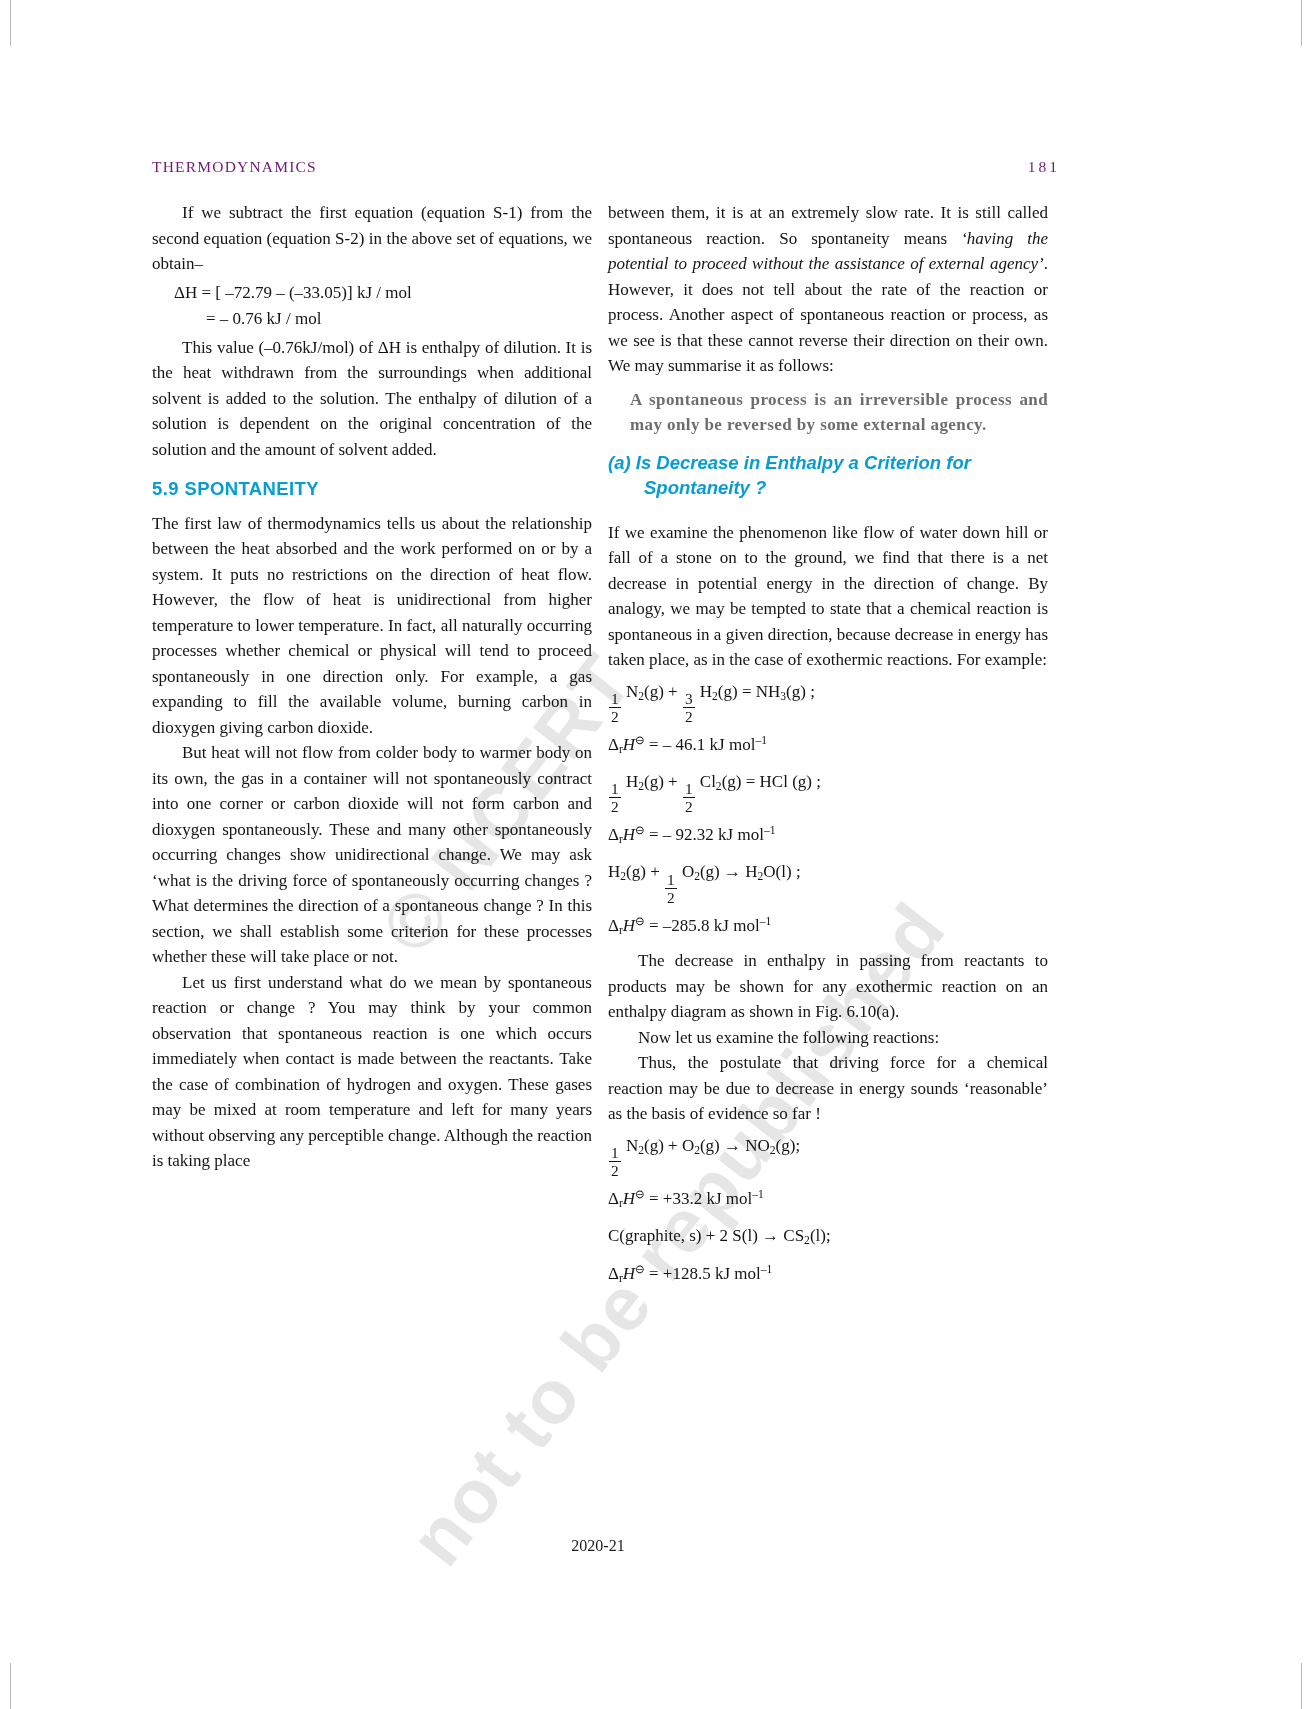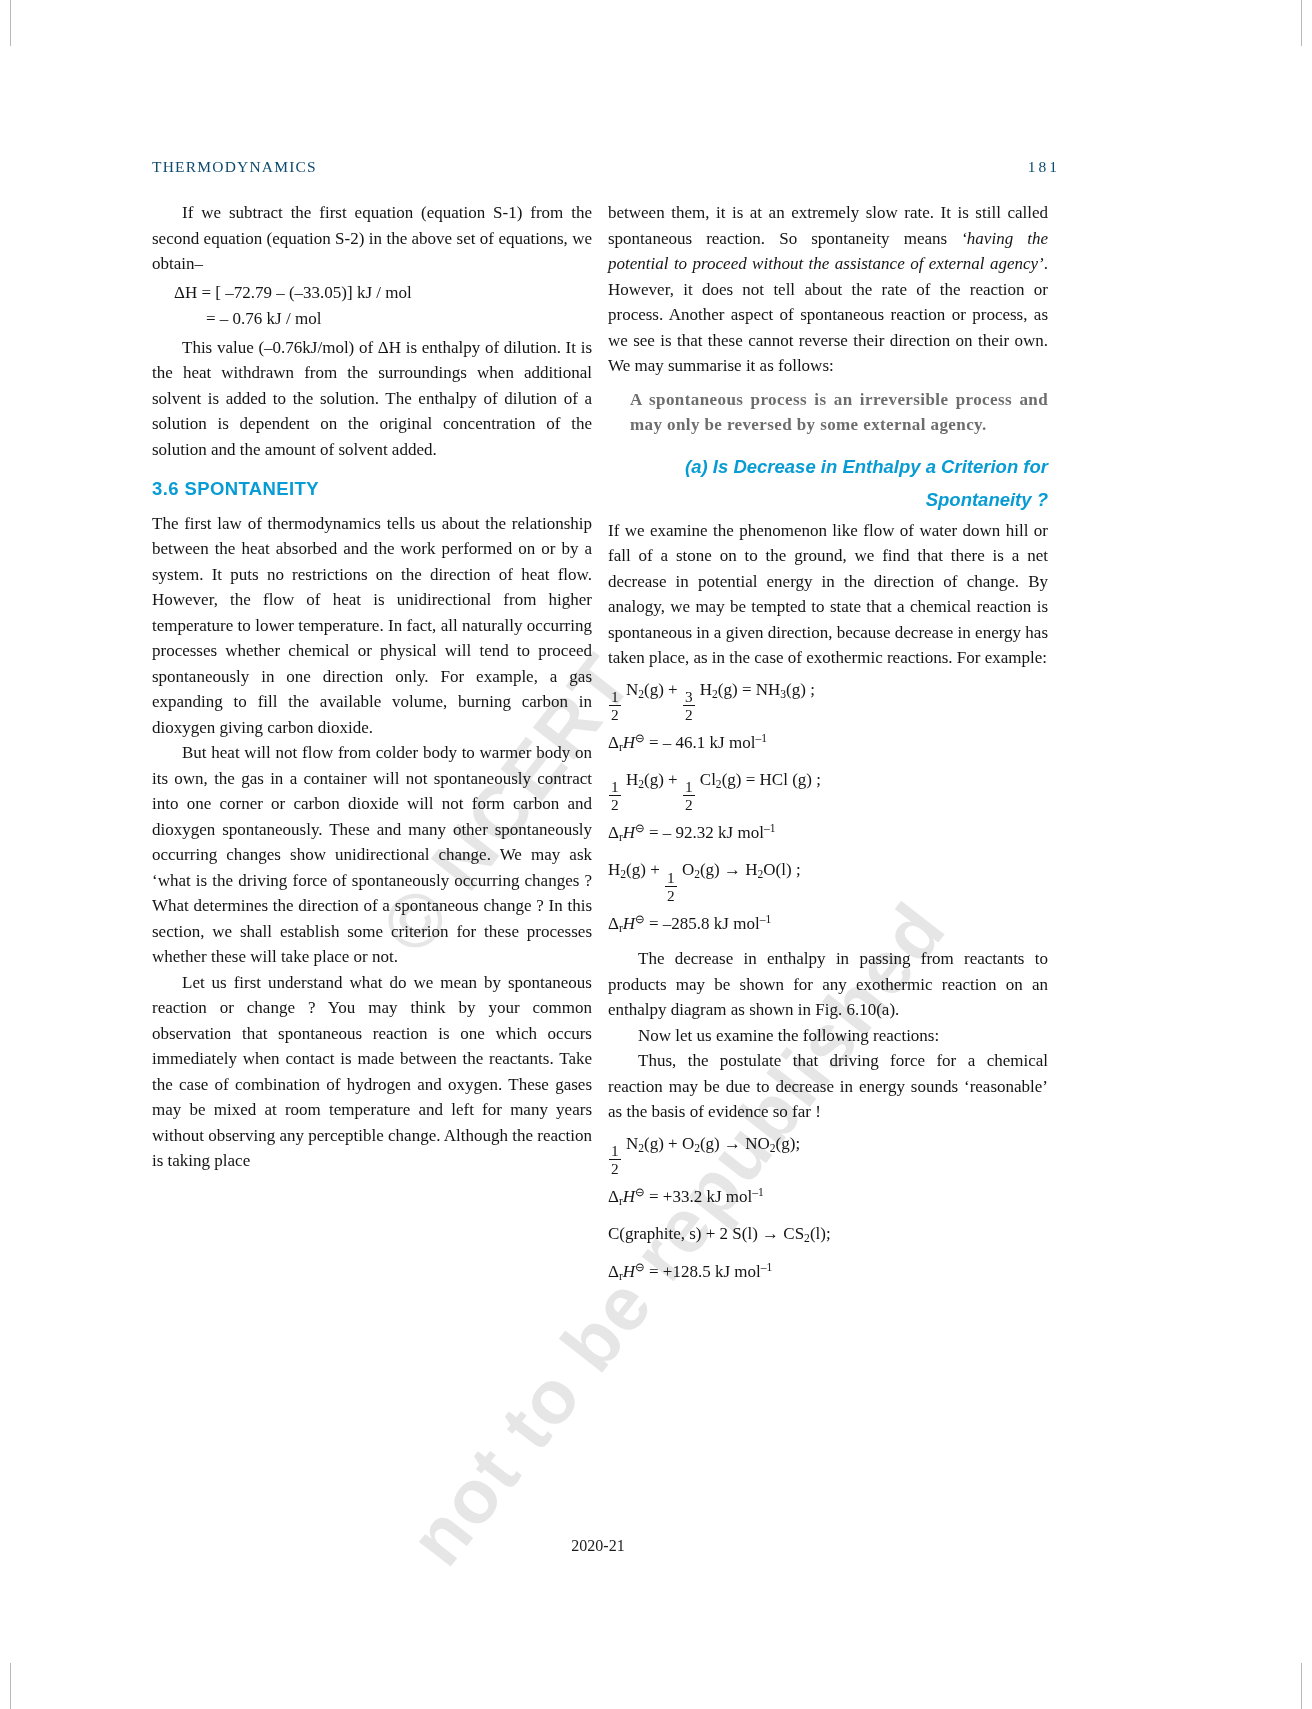--- a/index.html
+++ b/index.html
@@ -28,21 +28,21 @@
     white-space:nowrap;transform:rotate(-52deg);pointer-events:none;
     letter-spacing:2px;
   }
   .wm1{left:330px;top:760px;}
   .wm2{left:270px;top:1190px;}
 
   
   .page-header{
     position:absolute;top:158px;left:152px;width:908px;
     display:flex;justify-content:space-between;align-items:center;
-    font-size:15.5px;color:#0c4a6e;
+    font-size:15.5px;color:#701a75;
   }
   .running-head{letter-spacing:1.2px;}
   .page-number{letter-spacing:3px;}
 
   
   .content{
     position:absolute;top:200px;left:152px;width:908px;
     display:flex;gap:16px;
   }
   .col{width:440px;font-size:17px;line-height:25.5px;text-align:justify;}
@@ -52,22 +52,22 @@
   .eq-block{margin:3px 0 3px 22px;line-height:26px;}
   .eq-line3{padding-left:32px;}
 
   .section-heading{
     font-family:"Liberation Sans", sans-serif;font-weight:bold;
     font-size:18.5px;color:var(--blue);margin:14px 0 9px 0;
     letter-spacing:0.4px;text-align:left;
   }
   .subsection-heading{
     font-family:"Liberation Sans", sans-serif;font-weight:bold;font-style:italic;
-    font-size:18.5px;color:var(--blue);margin:12px 0 2px 0;
-    padding-left:36px;text-indent:-36px;line-height:33px;text-align:right;
+    font-size:18.5px;color:var(--blue);margin:12px 0 20px 0;
+    padding-left:36px;text-indent:-36px;line-height:25px;text-align:left;
   }
   .quote{
     font-weight:bold;color:var(--quote-gray);
     margin:8px 0 10px 22px;line-height:25.5px;text-align:justify;
     letter-spacing:0.4px;
   }
 
   .reaction{margin:6px 0 2px 0;}
   .reaction-eq{text-align:left;}
   .reaction-res{margin:3px 0 5px 0;}
@@ -110,21 +110,21 @@
   <div class="col">
     <p class="para indent">If we subtract the first equation (equation S-1) from the second equation (equation S-2) in the above set of equations, we obtain–</p>
 
     <div class="eq-block">
       <div class="eq-line">ΔH = [ –72.79 – (–33.05)] kJ / mol</div>
       <div class="eq-line eq-line3">= – 0.76 kJ / mol</div>
     </div>
 
     <p class="para indent">This value (–0.76kJ/mol) of ΔH is enthalpy of dilution. It is the heat withdrawn from the surroundings when additional solvent is added to the solution. The enthalpy of dilution of a solution is dependent on the original concentration of the solution and the amount of solvent added.</p>
 
-    <h2 class="section-heading">3.6  SPONTANEITY</h2>
+    <h2 class="section-heading">5.9  SPONTANEITY</h2>
 
     <p class="para">The first law of thermodynamics tells us about the relationship between the heat absorbed and the work performed on or by a system. It puts no restrictions on the direction of heat flow. However, the flow of heat is unidirectional from higher temperature to lower temperature. In fact, all naturally occurring processes whether chemical or physical will tend to proceed spontaneously in one direction only. For example, a gas expanding to fill the available volume, burning carbon in dioxygen giving carbon dioxide.</p>
     <p class="para indent">But heat will not flow from colder body to warmer body on its own, the gas in a container will not spontaneously contract into one corner or carbon dioxide will not form carbon and dioxygen spontaneously. These and many other spontaneously occurring changes show unidirectional change. We may ask ‘what is the driving force of spontaneously occurring changes ? What determines the direction of a spontaneous change ? In this section, we shall establish some criterion for these processes whether these will take place or not.</p>
     <p class="para indent">Let us first understand what do we mean by spontaneous reaction or change ? You may think by your common observation that spontaneous reaction is one which occurs immediately when contact is made between the reactants. Take the case of combination of hydrogen and oxygen. These gases may be mixed at room temperature and left for many years without observing any perceptible change. Although the reaction is taking place</p>
   </div>
 
   <div class="col">
     <p class="para"><span>between them, it is at an extremely slow rate. It is still called spontaneous reaction. So spontaneity means </span><span class="s-i">‘having the potential to proceed without the assistance of external agency’</span><span>. However, it does not tell about the rate of the reaction or process. Another aspect of spontaneous reaction or process, as we see is that these cannot reverse their direction on their own. We may summarise it as  follows:</span></p>
 
     <div class="quote">A spontaneous process is an irreversible process and may only be reversed by some external agency.</div>

